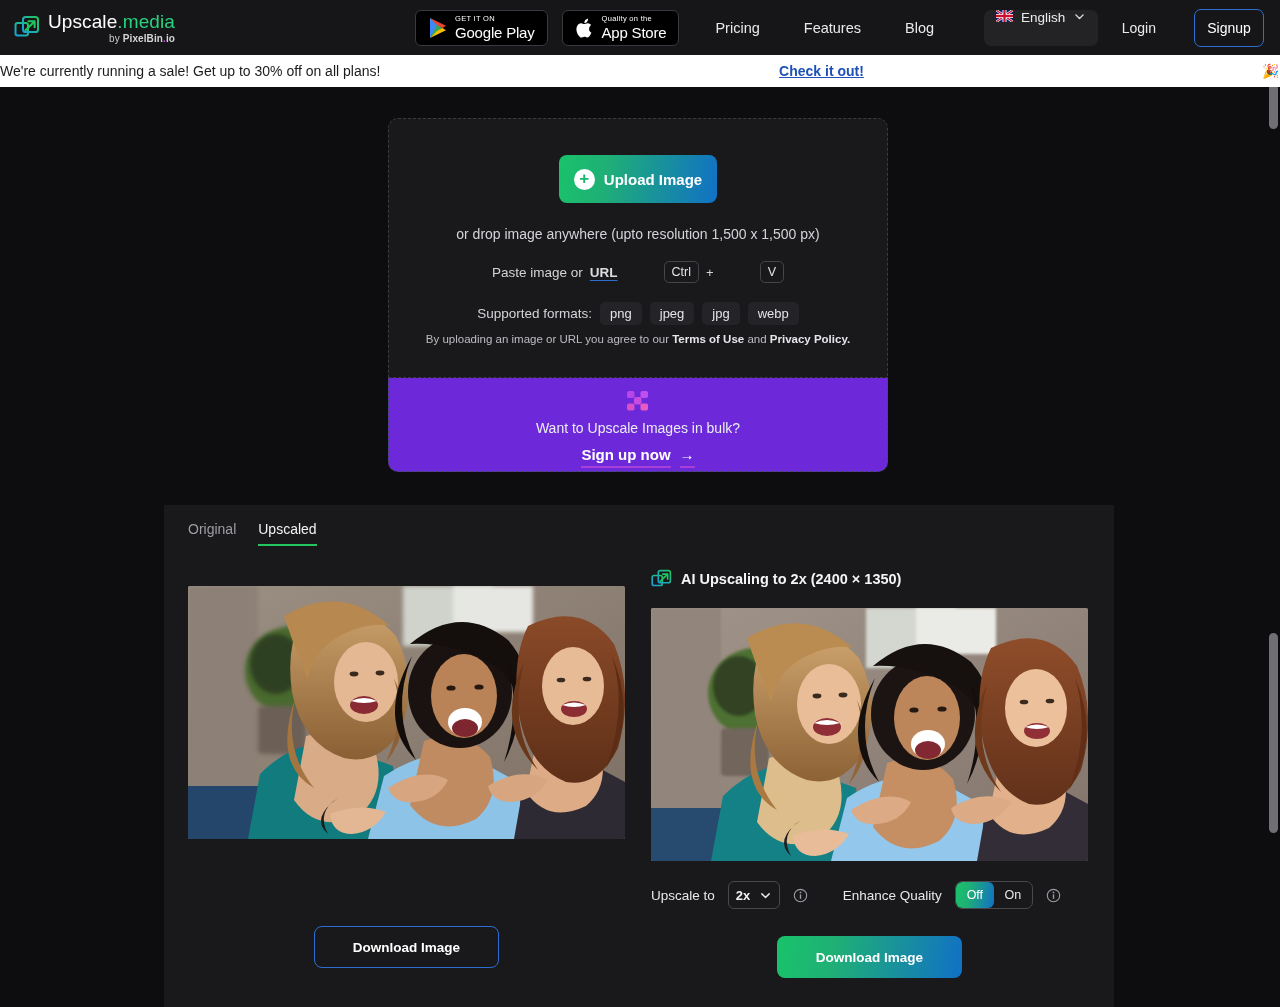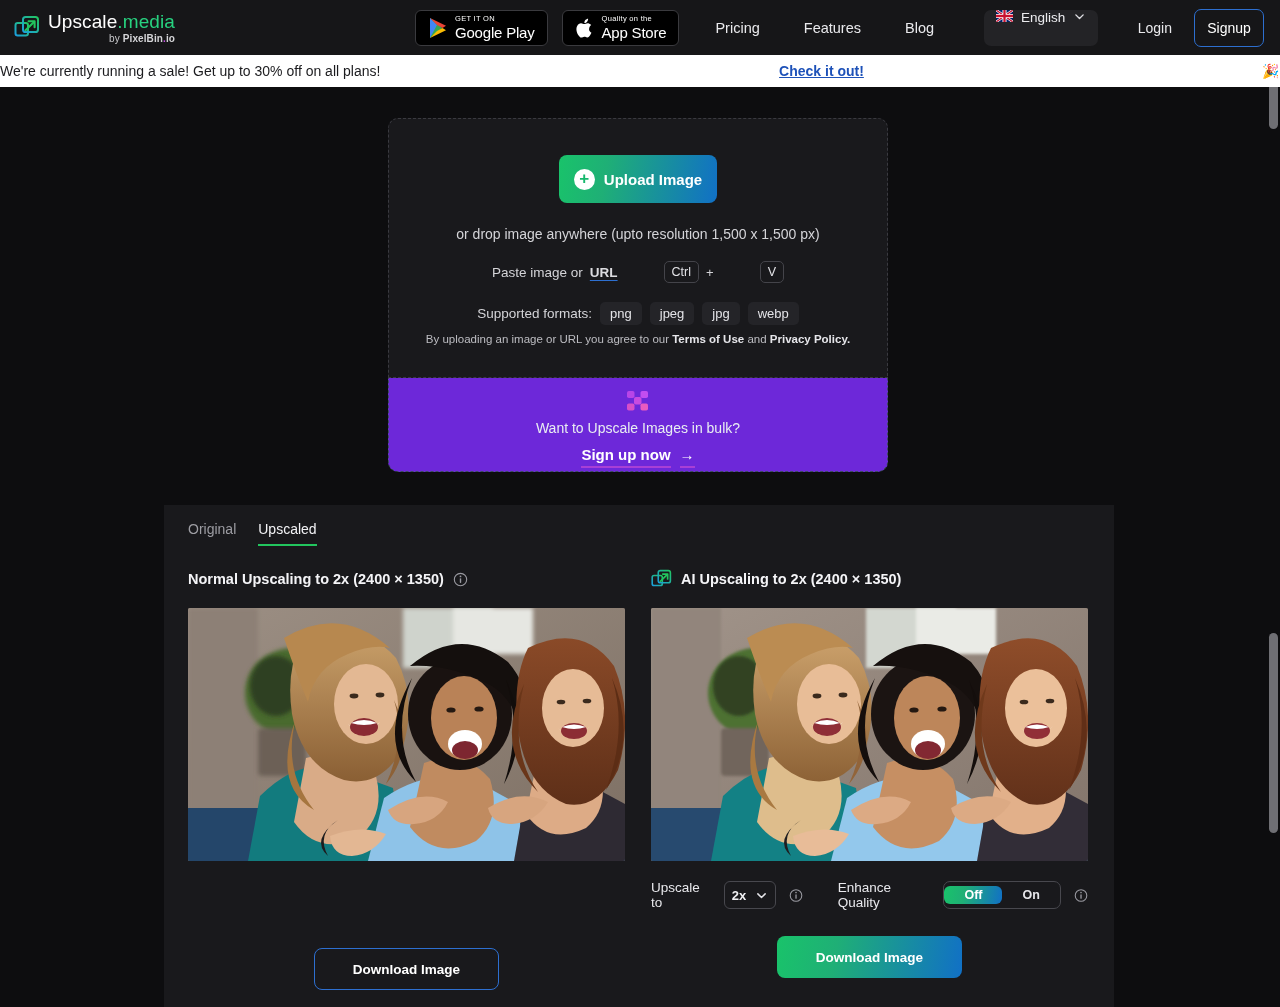--- a/index.html
+++ b/index.html
@@ -58,21 +58,21 @@
     cursor: pointer;
   }
   .flag {
     width: 17px; height: 12px; display:block; border-radius:1px;
   }
   .lang-label { font-size: 13.5px; color: #ececef; }
   .chev { width: 13px; height: 13px; display:block; }
 
   .nav-right {
     position: absolute; right: 16px; top: 0; height: 55px;
-    display: flex; align-items: center; gap: 0;
+    display: flex; align-items: center; gap: 16px;
   }
   .login-link { font-size: 14px; color: #e9e9ec; padding: 0 22px; cursor: pointer; }
   .signup-btn {
     height: 38px; width: 70px; border-radius: 7px;
     border: 1px solid #2d6fd0; background: transparent;
     color: #fff; font-size: 14px; font-family: inherit;
     display: flex; align-items: center; justify-content: center;
     cursor: pointer;
   }
 
@@ -199,23 +199,23 @@
     display: flex; align-items: center; justify-content: space-between;
     gap: 6px; padding: 0 7px; cursor: pointer;
   }
   .sel-val { font-size: 13px; font-weight: 700; color: #f0f0f3; }
   .seg {
     height: 28px; border: 1px solid #48484e; border-radius: 7px;
     display: flex; align-items: center; overflow: hidden; background:#19191c;
     cursor: pointer;
   }
   .seg-item {
-    height: 18px; min-width: 38px; display: flex; align-items: center;
-    justify-content: center; font-size: 12.5px; font-weight: 700; color: #e7e7eb;
-    padding: 0 22px;
+    height: 26px; min-width: 38px; display: flex; align-items: center;
+    justify-content: center; font-size: 12.5px; font-weight: 400; color: #e7e7eb;
+    padding: 0 4px;
   }
   .seg-item.on {
     background: linear-gradient(100deg, #19c36a 0%, #1faf76 35%, #1170c6 100%);
     border-radius: 6px; color: #fff;
   }
 
   .dl-row { margin-top: 26px; display: flex; justify-content: center; }
   .dl-outline {
     width: 185px; height: 42px; border-radius: 8px;
     border: 1px solid #2d6fd0; background: transparent;
@@ -378,28 +378,20 @@
   <div class="results">
 
     <div class="tabs">
       <div class="tab">Original</div>
       <div class="tab active">Upscaled</div>
     </div>
 
     <div class="cols">
 
       <div class="col">
-        <div class="col-head">
-          <span class="col-title">Normal Upscaling to 2x (2400 × 1350)</span>
-          <svg class="info-i" viewBox="0 0 16 16">
-            <circle cx="8" cy="8" r="6.6" fill="none" stroke="#9a9aa1" stroke-width="1.2"></circle>
-            <circle cx="8" cy="4.7" r="0.95" fill="#9a9aa1"></circle>
-            <rect x="7.25" y="6.6" width="1.5" height="5.1" rx="0.7" fill="#9a9aa1"></rect>
-          </svg>
-        </div>
 
         <div class="thumb">
           <svg viewBox="0 0 437 253" preserveAspectRatio="none">
             <defs>
               <linearGradient id="wallL" x1="0" y1="0" x2="1" y2="1">
                 <stop offset="0" stop-color="#9c8f84"></stop>
                   <stop offset="1" stop-color="#7d6f63"></stop>
               </linearGradient>
               <linearGradient id="hairBl" x1="0" y1="0" x2="0" y2="1">
                 <stop offset="0" stop-color="#c9a06a"></stop>

